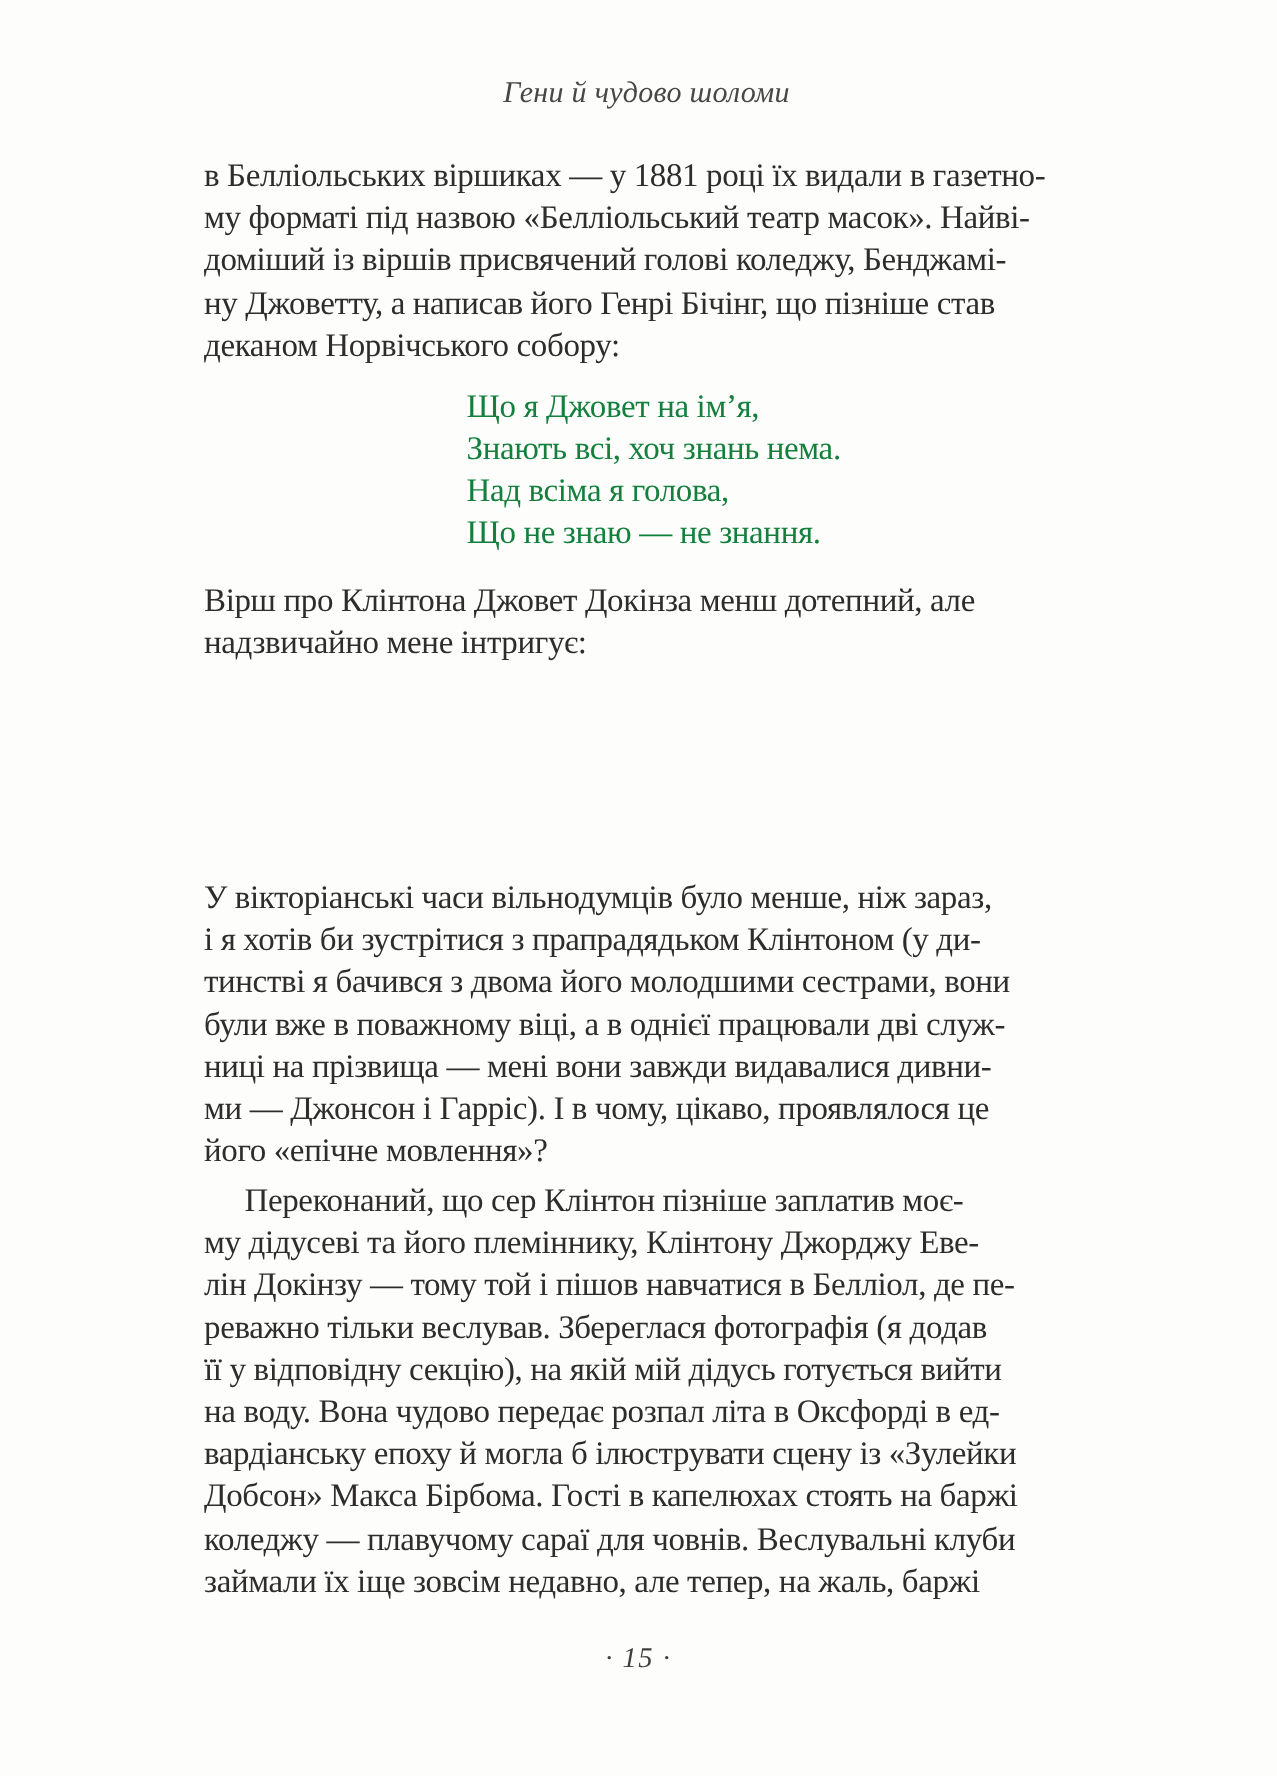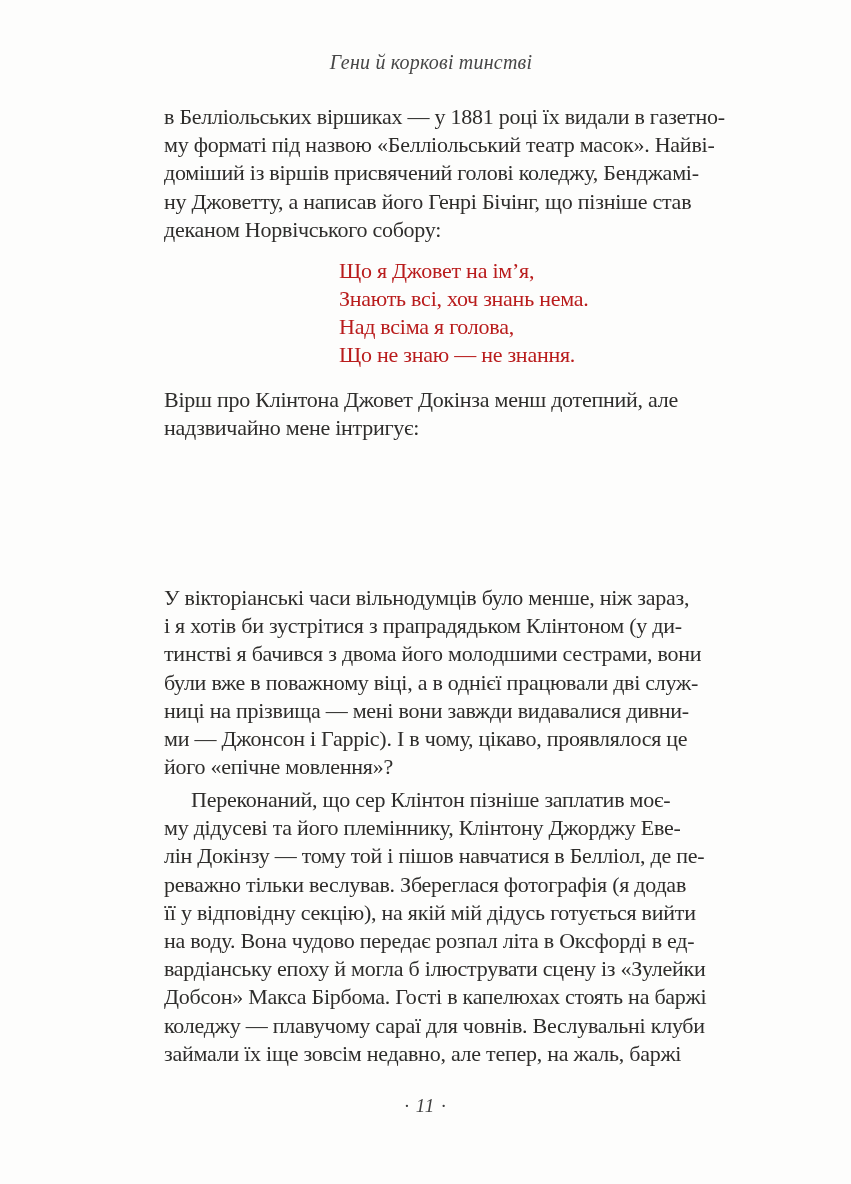--- a/index.html
+++ b/index.html
@@ -23,21 +23,21 @@
     width: 558px;
     text-align: center;
     font-style: italic;
     font-size: 20px;
     line-height: 24px;
     color: #474747;
     letter-spacing: 0.2px;
   }
   .text-block {
     position: absolute;
-    left: 164px;
+    left: 136px;
     top: 0;
     width: 558px;
     height: 1184px;
   }
   .para {
     position: absolute;
     left: 0;
     margin: 0;
     font-size: 22px;
     line-height: 28.2px;
@@ -46,21 +46,21 @@
     color: #2e2d2b;
   }
   .verse {
     position: absolute;
     left: 175px;
     margin: 0;
     font-size: 22px;
     line-height: 28.1px;
     letter-spacing: -0.25px;
     white-space: pre;
-    color: #b91c1c;
+    color: #15803d;
   }
   .para-1 { top: 103px; }
   .verse-1 { top: 257px; }
   .para-2 { top: 386px; }
   .verse-2 { top: 457px; }
   .para-3 { top: 584px; }
   .para-4 { top: 786px; text-indent: 27px; }
   .page-number {
     position: absolute;
     top: 1092px;
@@ -72,21 +72,21 @@
     line-height: 28px;
     color: #3f3f3f;
     letter-spacing: 1px;
   }
 </style>
 </head>
 <body>
 
 <div class="page">
 
-  <div class="running-header">Гени й коркові тинстві</div>
+  <div class="running-header">Гени й чудово шоломи</div>
 
   <main class="text-block">
 
     <p class="para para-1">в Белліольських віршиках — у 1881 році їх видали в газетно-
 му форматі під назвою «Белліольський театр масок». Найві-
 доміший із віршів присвячений голові коледжу, Бенджамі-
 ну Джоветту, а написав його Генрі Бічінг, що пізніше став
 деканом Норвічського собору:</p>
 
     <div class="verse verse-1">Що я Джовет на ім’я,
@@ -112,15 +112,15 @@
     <p class="para para-3">У вікторіанські часи вільнодумців було менше, ніж зараз,
 і я хотів би зустрітися з прапрадядьком Клінтоном (у ди-
 тинстві я бачився з двома його молодшими сестрами, вони
 були вже в поважному віці, а в однієї працювали дві служ-
 ниці на прізвища — мені вони завжди видавалися дивни-
 ми — Джонсон і Гарріс). І в чому, цікаво, проявлялося це
 його «епічне мовлення»?</p>
 
   </main>
 
-  <div class="page-number">· 11 ·</div>
+  <div class="page-number">· 15 ·</div>
 
 </div>
 
 </body></html>

